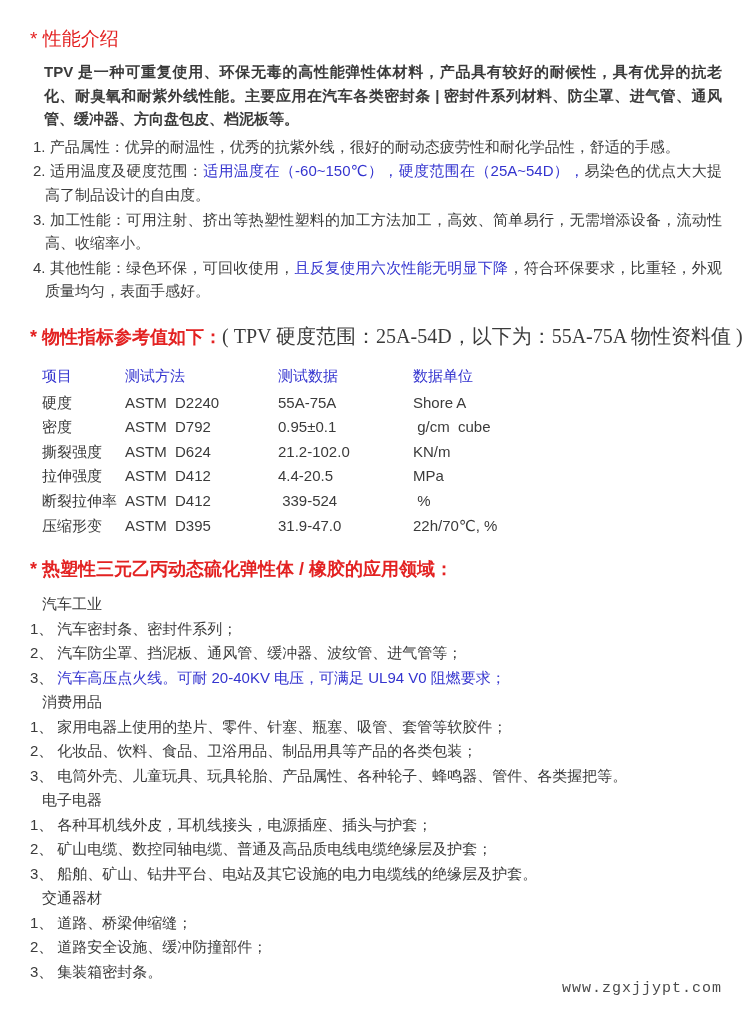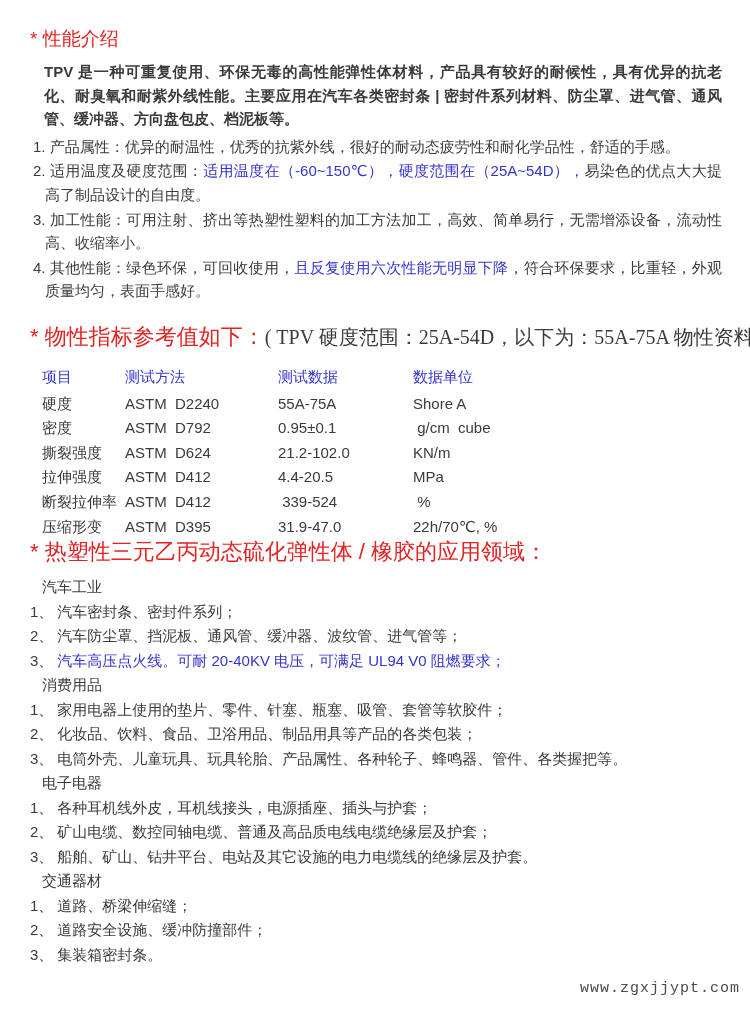--- a/index.html
+++ b/index.html
@@ -11,21 +11,21 @@
     font-size:15px;
     color:var(--text,#3b3b3b);
   }
   .page { padding:26px 28px 0 30px; }
 
   .sec-title {
     color:var(--red,#e32222);
     font-size:19px; line-height:26px;
     white-space:nowrap;
   }
-  .sec-title.smaller { font-size:22px; display:inline; }
+  .sec-title.smaller { font-size:18px; display:inline;font-weight:bold; }
 
   .intro {
     margin:8px 0 4px 14px;
     line-height:23.6px;
     text-align:justify;
     font-weight:bold;
   }
 
   .num-item {
     margin-left:3px; margin-top:1px;
@@ -40,29 +40,29 @@
 
   .ptable {
     margin:16px 0 0 12px;
     display:grid;
     grid-template-columns:83px 153px 135px auto;
     line-height:24.6px;
   }
   .ptable .cell { white-space:pre; }
   .ptable .th { color:var(--blue,#3434cf);font-family:Liberation Mono, monospace; }
 
-  .sec3-title { margin-top:0; }
+  .sec3-title { margin-top:18px; }
 
   .groups { margin-top:10px; line-height:24.5px; }
   .group-label { margin-left:12px; }
   .app-item { }
   .app-item .num { margin-right:4px; }
 
   .watermark {
-    position:absolute; right:10px; bottom:12px;
+    position:absolute; right:28px; bottom:12px;
     font-family:"Liberation Mono","DejaVu Sans Mono",monospace;
     font-size:15px; letter-spacing:1px;
     color:#4a4a4a;
   }
 </style>
 </head>
 <body style="--red: #e32222; --blue: #3434cf; --text: #3b3b3b;">
 
 <div class="page">
 

